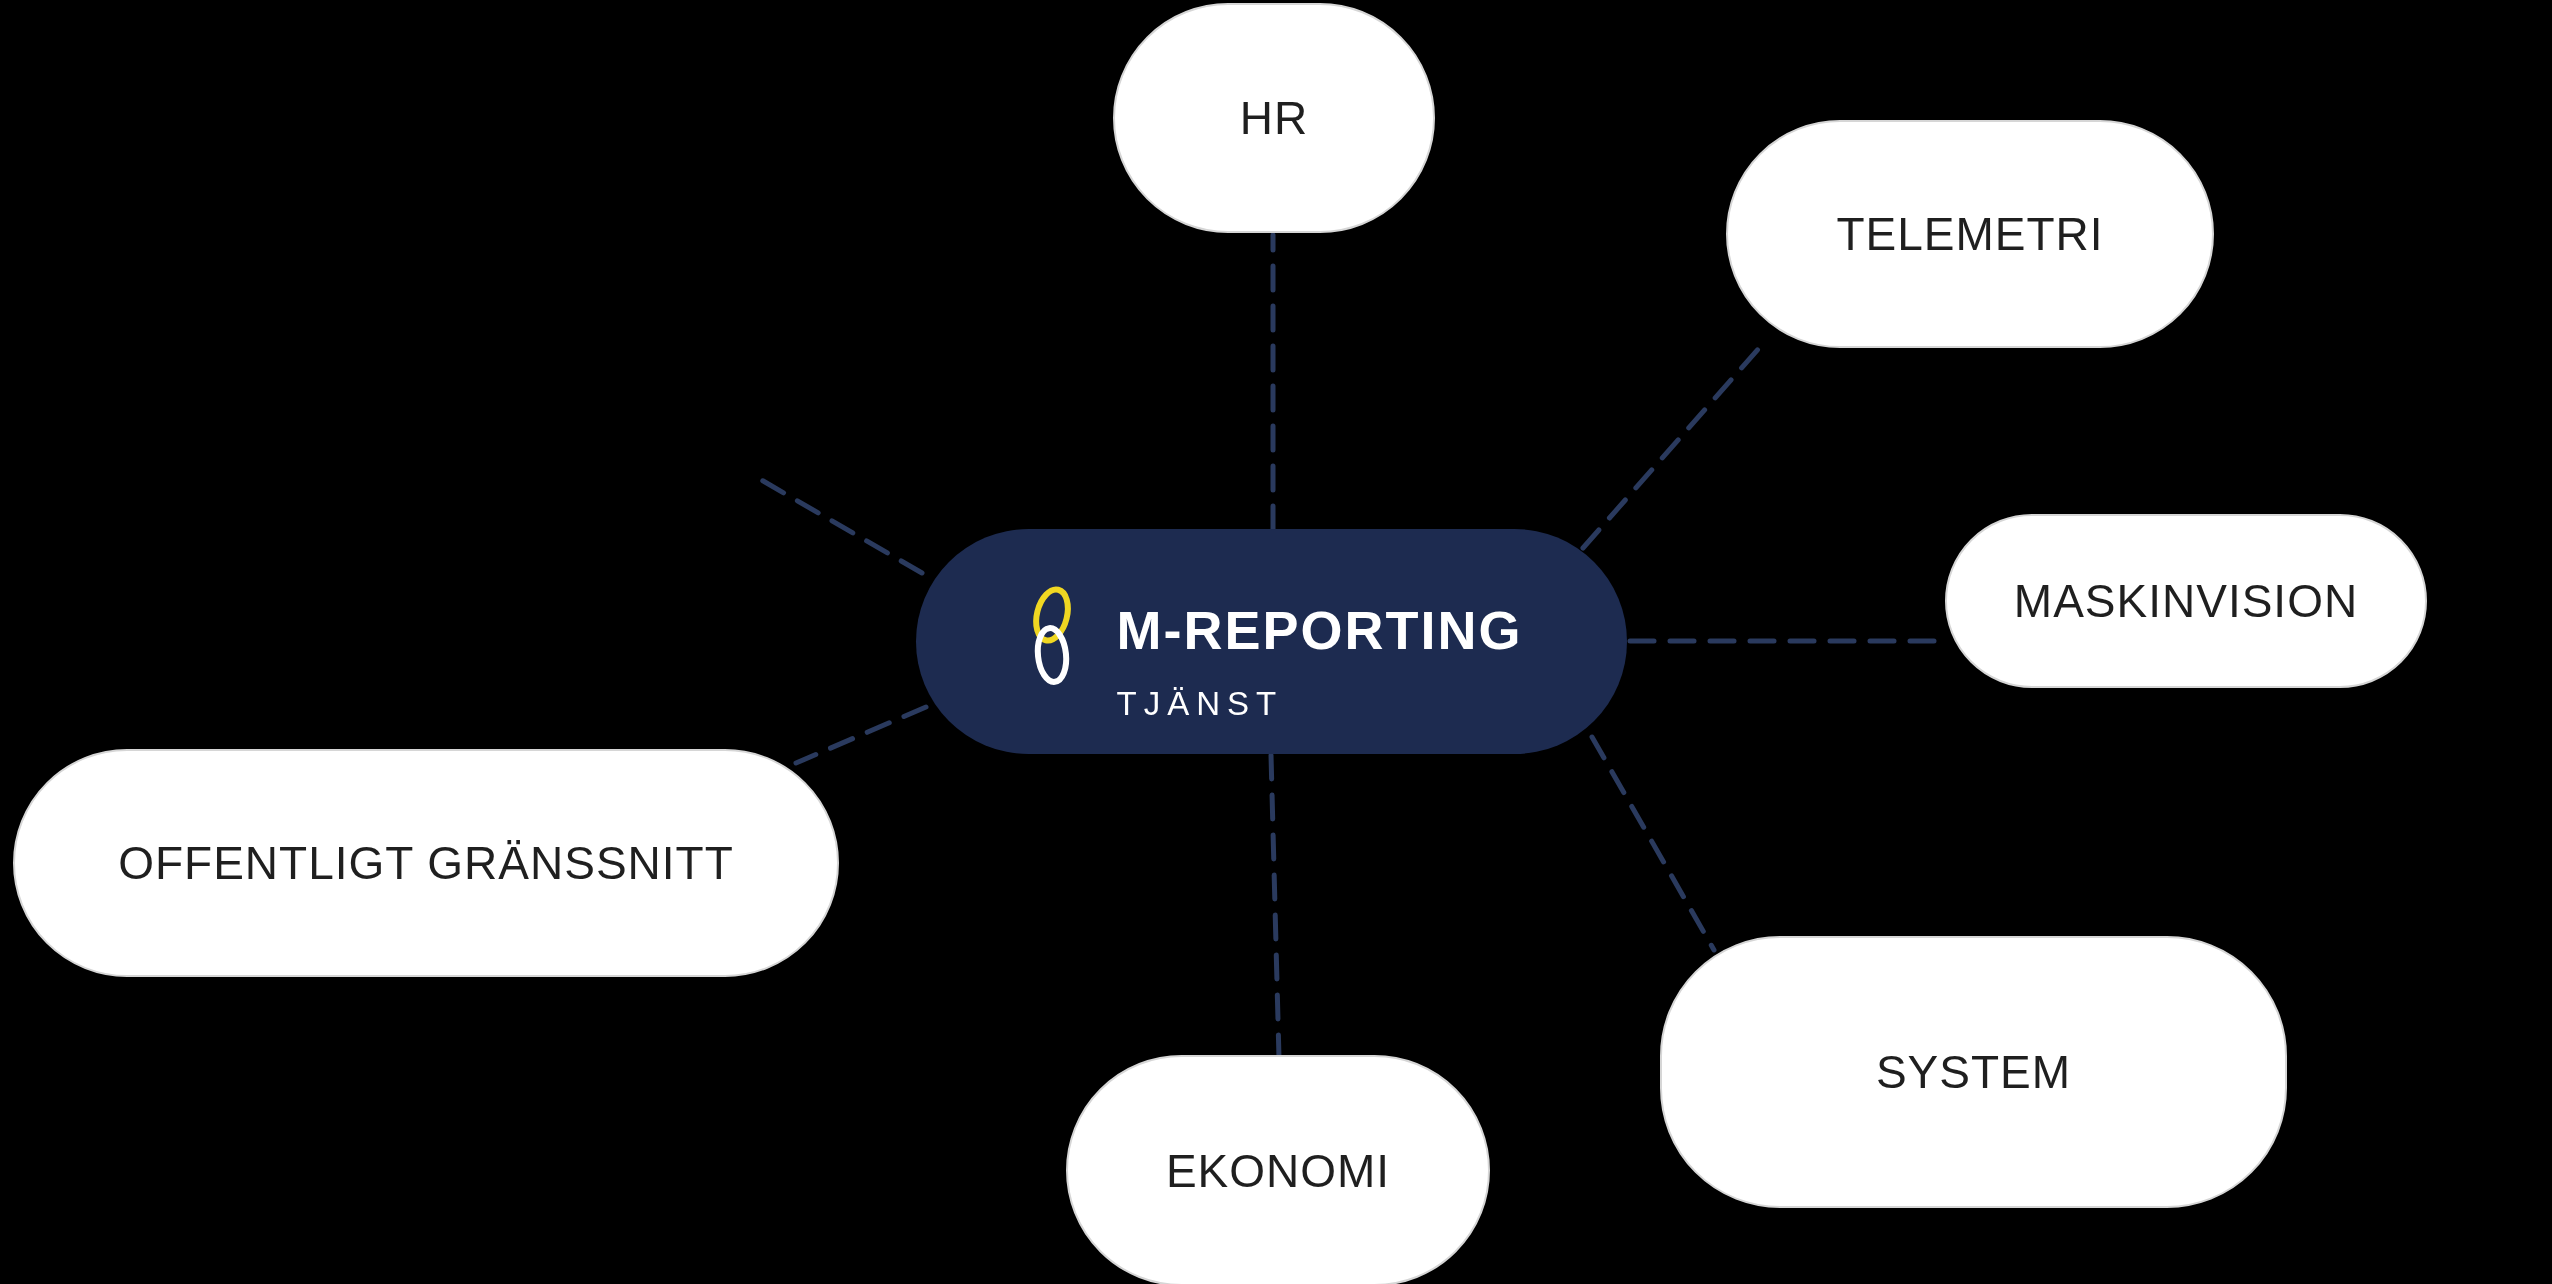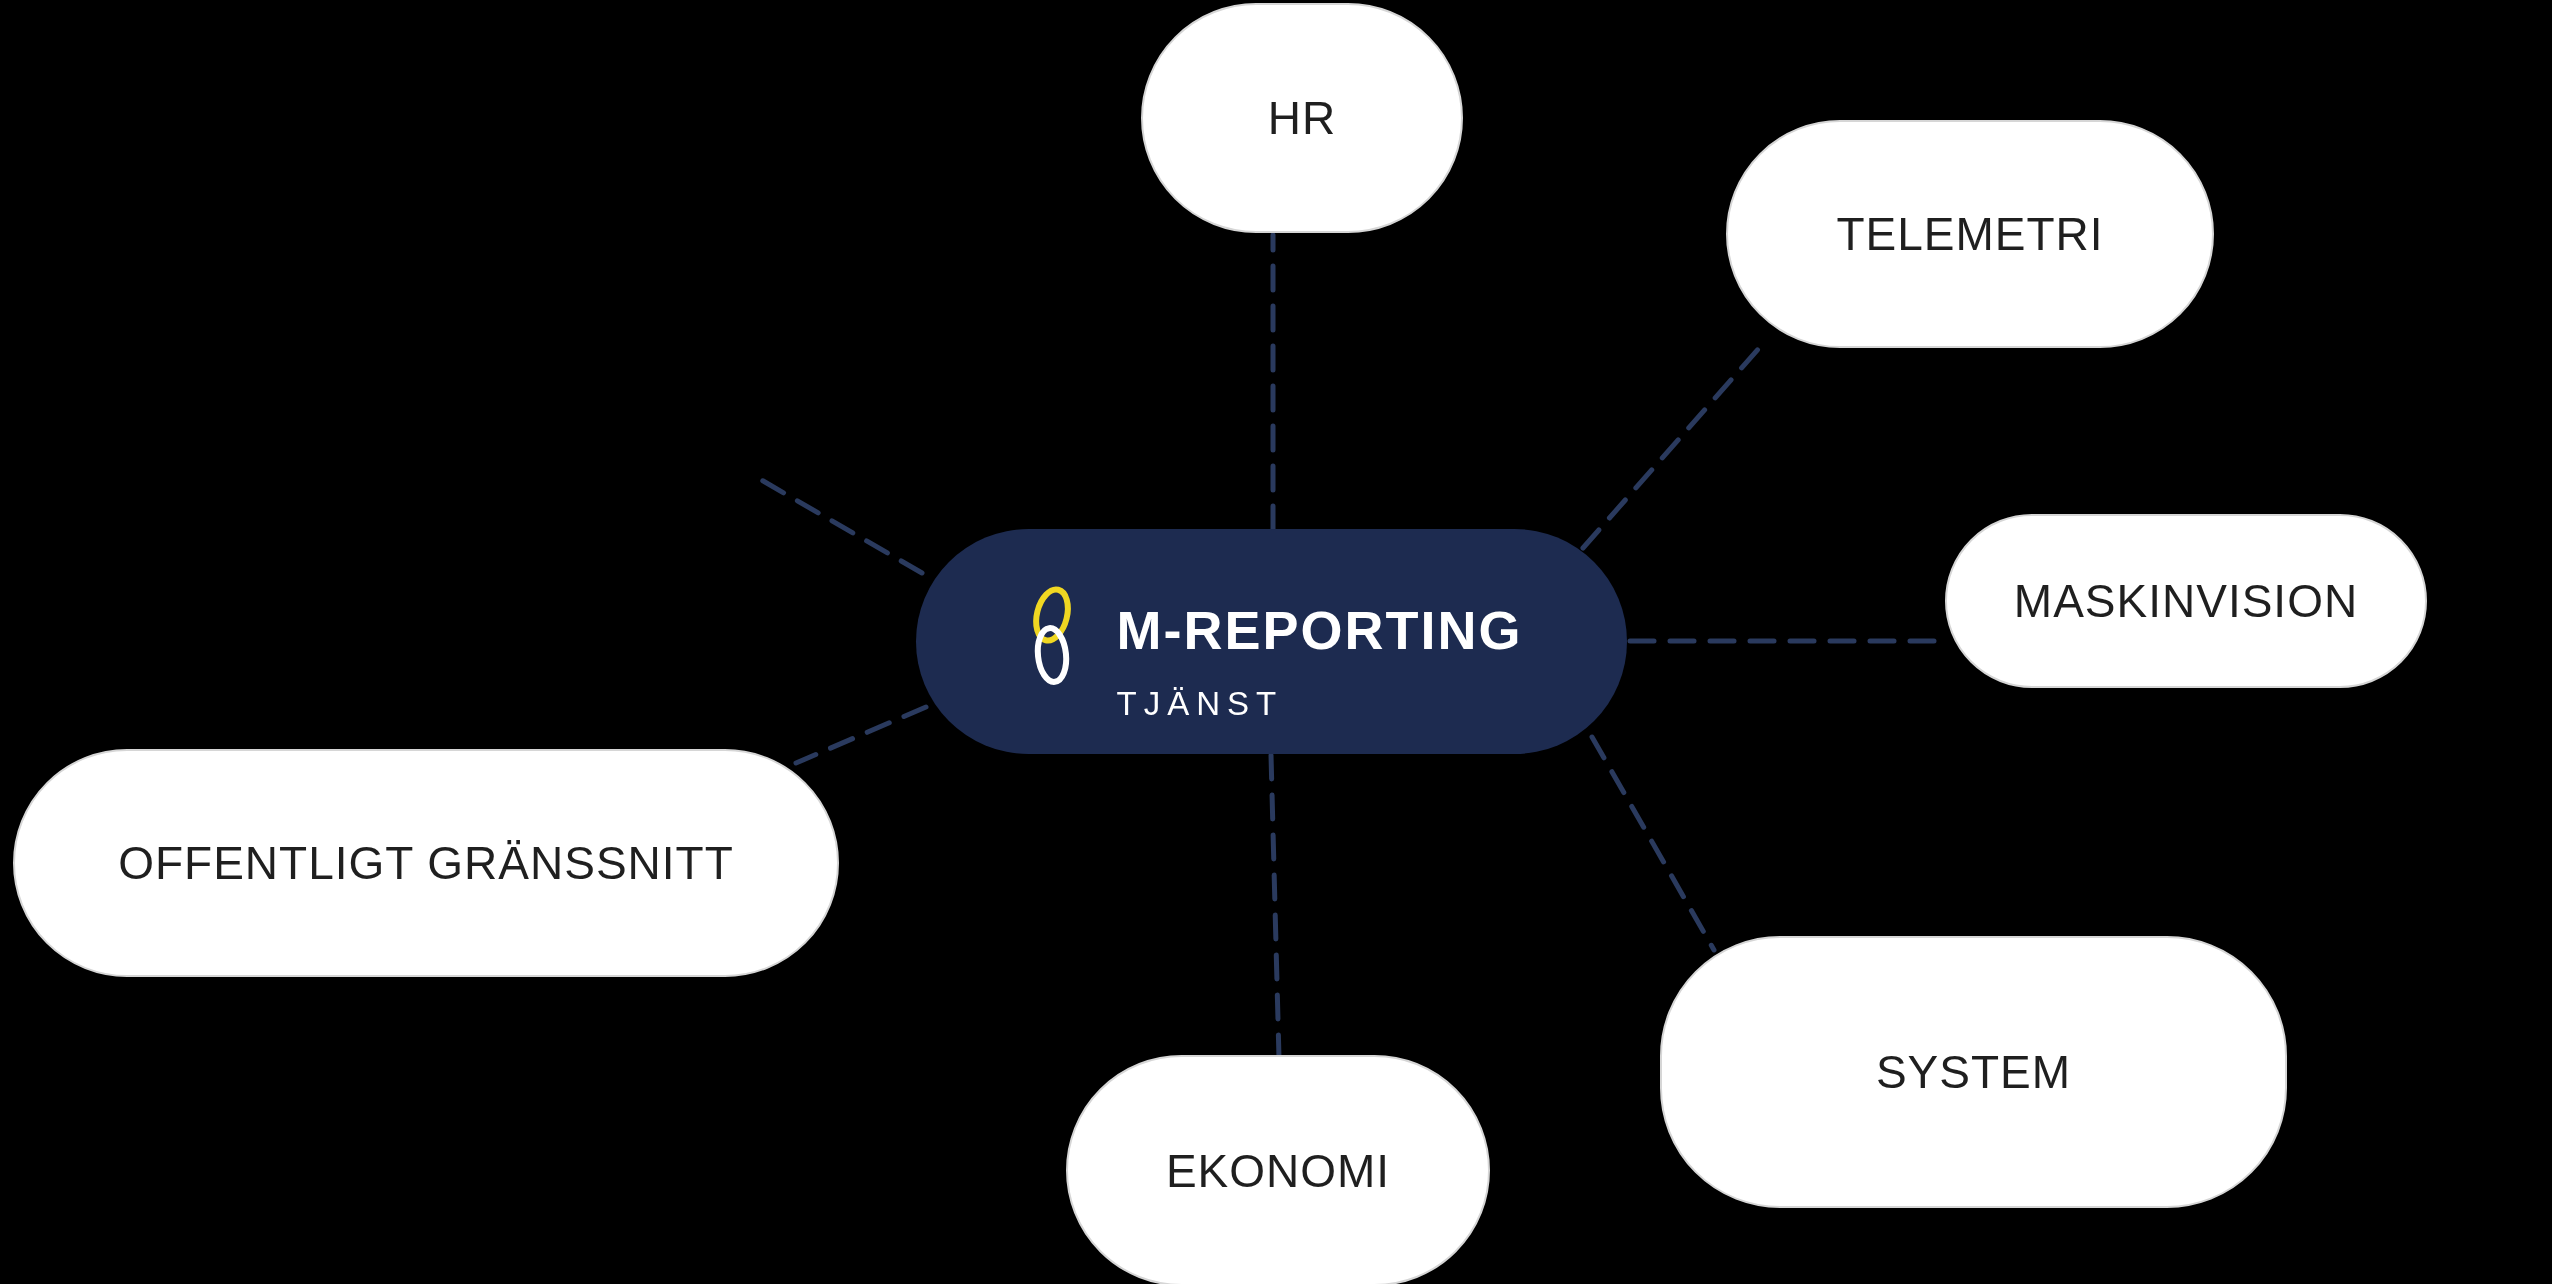--- a/index.html
+++ b/index.html
@@ -40,21 +40,21 @@
     border:2px solid var(--node-border);
     border-radius:120px;
     display:flex;
     align-items:center;
     justify-content:center;
     color:var(--node-text);
     font-size:46px;
     letter-spacing:1px;
     white-space:nowrap;
   }
-  .node-hr            {left:1141px; top:3px;    width:322px; height:230px;text-align:right;}
+  .node-hr            {left:1113px; top:3px;    width:322px; height:230px;text-align:right;}
   .node-telemetri     {left:1726px; top:120px;  width:488px; height:228px;}
   .node-maskinvision  {left:1945px; top:514px;  width:482px; height:174px;}
   .node-system        {left:1660px; top:936px;  width:627px; height:272px;}
   .node-ekonomi       {left:1066px; top:1055px; width:424px; height:231px;}
   .node-offentligt    {left:13px;   top:749px;  width:826px; height:228px;}
   .node-kund          {left:13px;   top:339px;  width:728px; height:228px;}
 
   .center-node{
     position:absolute;
     left:916px; top:529px;

